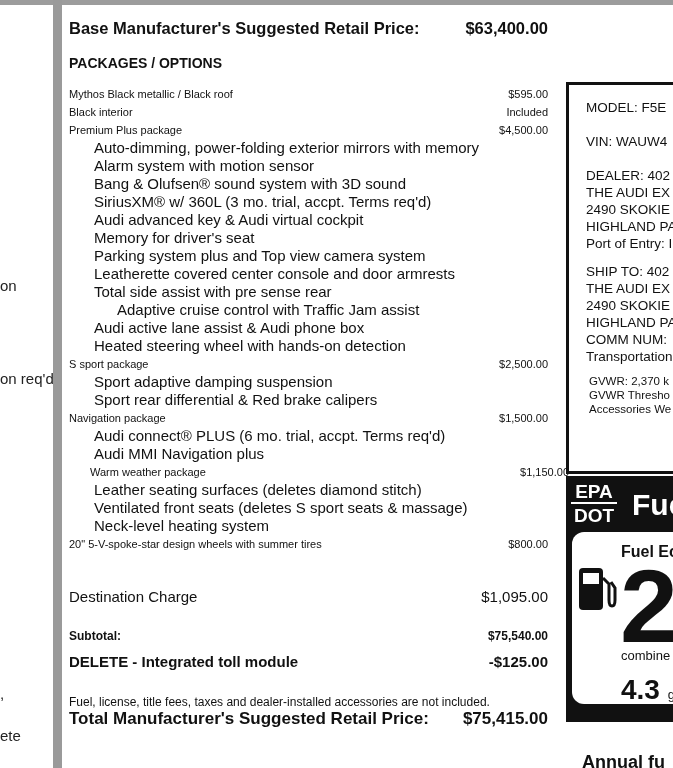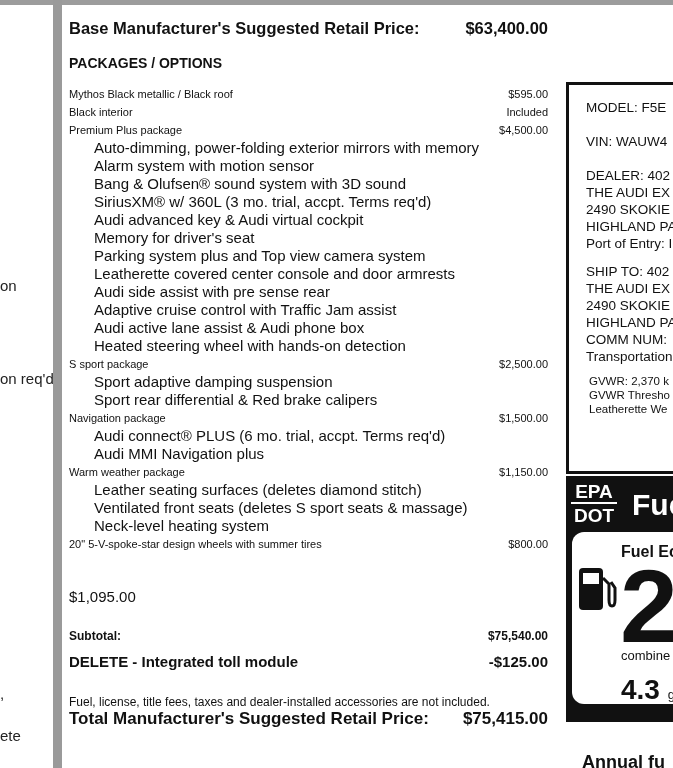--- a/index.html
+++ b/index.html
@@ -82,50 +82,51 @@
         <span class="price">$4,500.00</span>
       </div>
       <div class="sub" style="top: 134px;">Auto-dimming, power-folding exterior mirrors with memory</div>
       <div class="sub" style="top: 152px;">Alarm system with motion sensor</div>
       <div class="sub" style="top: 170px;">Bang &amp; Olufsen® sound system with 3D sound</div>
       <div class="sub" style="top: 188px;">SiriusXM® w/ 360L (3 mo. trial,  accpt. Terms req'd)</div>
       <div class="sub" style="top: 206px;">Audi advanced key &amp; Audi virtual cockpit</div>
       <div class="sub" style="top: 224px;">Memory for driver's seat</div>
       <div class="sub" style="top: 242px;">Parking system plus and Top view camera system</div>
       <div class="sub" style="top: 260px;">Leatherette covered center console and door armrests</div>
-      <div class="sub" style="top: 278px;">Audi side assist with pre sense rear</div>
-      <div class="sub" style="top: 296px;">Adaptive cruise control with Traffic Jam assist</div>
+      <div class="sub" style="top: 278px;">Total side assist with pre sense rear</div>
+      <div class="sub" style="top: 296px; margin-left: 23px;">Adaptive cruise control with Traffic Jam assist</div>
       <div class="sub" style="top: 314px;">Audi active lane assist &amp; Audi phone box</div>
       <div class="sub" style="top: 332px;">Heated steering wheel with hands-on detection</div>
       <div class="row opt" style="top: 350px;">
         <span>S sport package</span>
         <span class="price">$2,500.00</span>
       </div>
       <div class="sub" style="top: 368px;">Sport adaptive damping suspension</div>
       <div class="sub" style="top: 386px;">Sport rear differential &amp; Red brake calipers</div>
       <div class="row opt" style="top: 404px;">
         <span>Navigation package</span>
         <span class="price">$1,500.00</span>
       </div>
       <div class="sub" style="top: 422px;">Audi connect® PLUS (6 mo. trial, accpt. Terms req'd)</div>
       <div class="sub" style="top: 440px;">Audi MMI Navigation plus</div>
-      <div class="row opt" style="top: 458px;">
+      <div class="row opt" style="top: 458px; margin-left: 21px;">
         <span>Warm weather package</span>
         <span class="price">$1,150.00</span>
       </div>
       <div class="sub" style="top: 476px; text-align: center;">Leather seating surfaces (deletes diamond stitch)</div>
       <div class="sub" style="top: 494px;">Ventilated front seats (deletes S sport seats &amp; massage)</div>
       <div class="sub" style="top: 512px;">Neck-level heating system</div>
       <div class="row opt" style="top: 530px;">
         <span>20" 5-V-spoke-star design wheels with summer tires</span>
         <span class="price">$800.00</span>
       </div>
     </div>
 
   <div class="row dest">
+    <span>Destination Charge</span>
     <span class="price">$1,095.00</span>
   </div>
   <div class="row subtotal">
     <span>Subtotal:</span>
     <span class="price">$75,540.00</span>
   </div>
   <div class="row delete">
     <span>DELETE - Integrated toll module</span>
     <span class="price">-$125.00</span>
   </div>
@@ -150,21 +151,21 @@
       <div class="info-line" style="top: 178px;">SHIP TO: 402</div>
       <div class="info-line" style="top: 195px;">THE AUDI EX</div>
       <div class="info-line" style="top: 212px;">2490 SKOKIE</div>
       <div class="info-line" style="top: 229px;">HIGHLAND PA</div>
       <div class="info-line" style="top: 246px;">COMM NUM:</div>
       <div class="info-line" style="top: 263px;">Transportation</div>
     </div>
   <div id="weight-lines">
       <div class="info-small" style="top: 289px;">GVWR: 2,370 k</div>
       <div class="info-small" style="top: 303px;">GVWR Thresho</div>
-      <div class="info-small" style="top: 317px;">Leatherette We</div>
+      <div class="info-small" style="top: 317px;">Accessories We</div>
     </div>
 </div>
 
 <div class="epa-band">
   <div class="epa-logo">
     <div>EPA</div>
     <div class="line"></div>
     <div>DOT</div>
   </div>
   <div class="epa-title">Fue</div>

